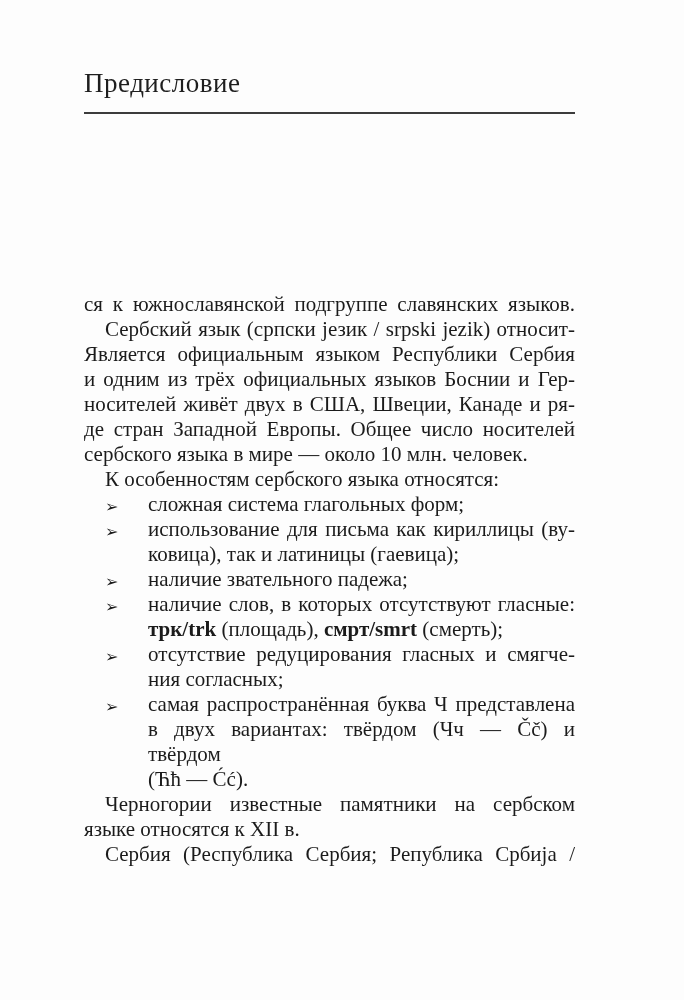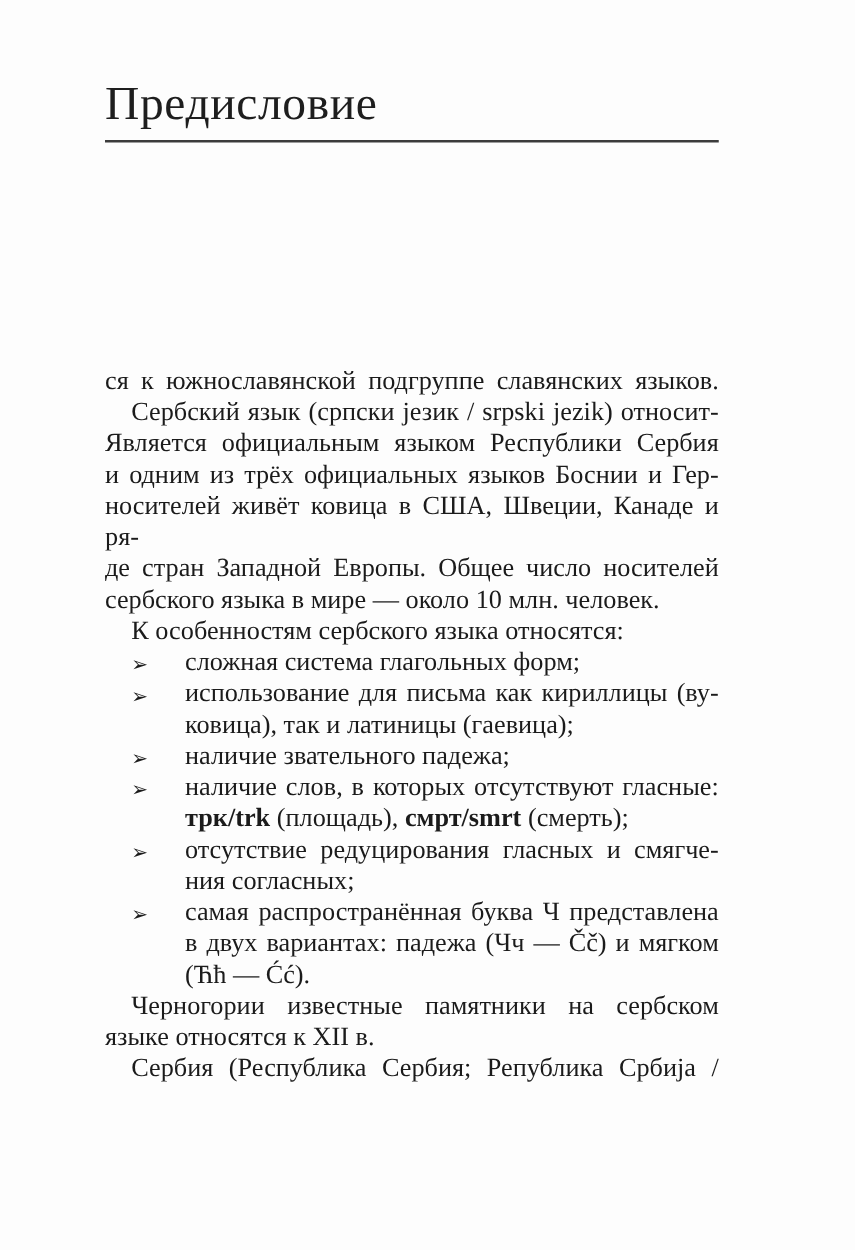--- a/index.html
+++ b/index.html
@@ -9,21 +9,21 @@
     height: 1000px;
     background: #fdfdfd;
     overflow: hidden;
     font-family: "Liberation Serif", "DejaVu Serif", serif;
     color: #1b1b1b;
   }
   .title {
     position: absolute;
     left: 84px;
     top: 62px;
-    font-size: 38px;
+    font-size: 27px;
     line-height: 42px;
     font-weight: normal;
     color: #1e1e1e;
     letter-spacing: 0.5px;
     margin: 0;
   }
   .rule {
     position: absolute;
     left: 84px;
     top: 112px;
@@ -64,21 +64,21 @@
   <h1 class="title">Предисловие</h1>
   <div class="rule"></div>
 
   <div class="body-text">
 
     <div class="para">
       <div class="ln j">ся к южнославянской подгруппе славянских языков.</div>
       <div class="ln j ind">Сербский язык (српски језик / srpski jezik) относит-</div>
       <div class="ln j">Является официальным языком Республики Сербия</div>
       <div class="ln j">и одним из трёх официальных языков Боснии и Гер-</div>
-      <div class="ln j">носителей живёт ковица в США, Швеции, Канаде и ря-</div>
+      <div class="ln j">носителей живёт двух в США, Швеции, Канаде и ря-</div>
       <div class="ln j">де стран Западной Европы. Общее число носителей</div>
       <div class="ln">сербского языка в мире — около 10 млн. человек.</div>
     </div>
 
     <div class="para">
       <div class="ln ind">К особенностям сербского языка относятся:</div>
     </div>
 
     <ul class="blist">
 
@@ -106,21 +106,21 @@
 
       <li class="bitem">
         <span class="marker">➢</span>
         <div class="ln j">отсутствие редуцирования гласных и смягче-</div>
         <div class="ln">ния согласных;</div>
       </li>
 
       <li class="bitem">
         <span class="marker">➢</span>
         <div class="ln j">самая распространённая буква Ч представлена</div>
-        <div class="ln j">в двух вариантах: падежа (Чч — Čč) и мягком</div>
+        <div class="ln j">в двух вариантах: твёрдом (Чч — Čč) и твёрдом</div>
         <div class="ln">(Ћћ — Ćć).</div>
       </li>
 
     </ul>
 
     <div class="para">
       <div class="ln j ind">Черногории известные памятники на сербском</div>
       <div class="ln">языке относятся к XII в.</div>
     </div>
 

